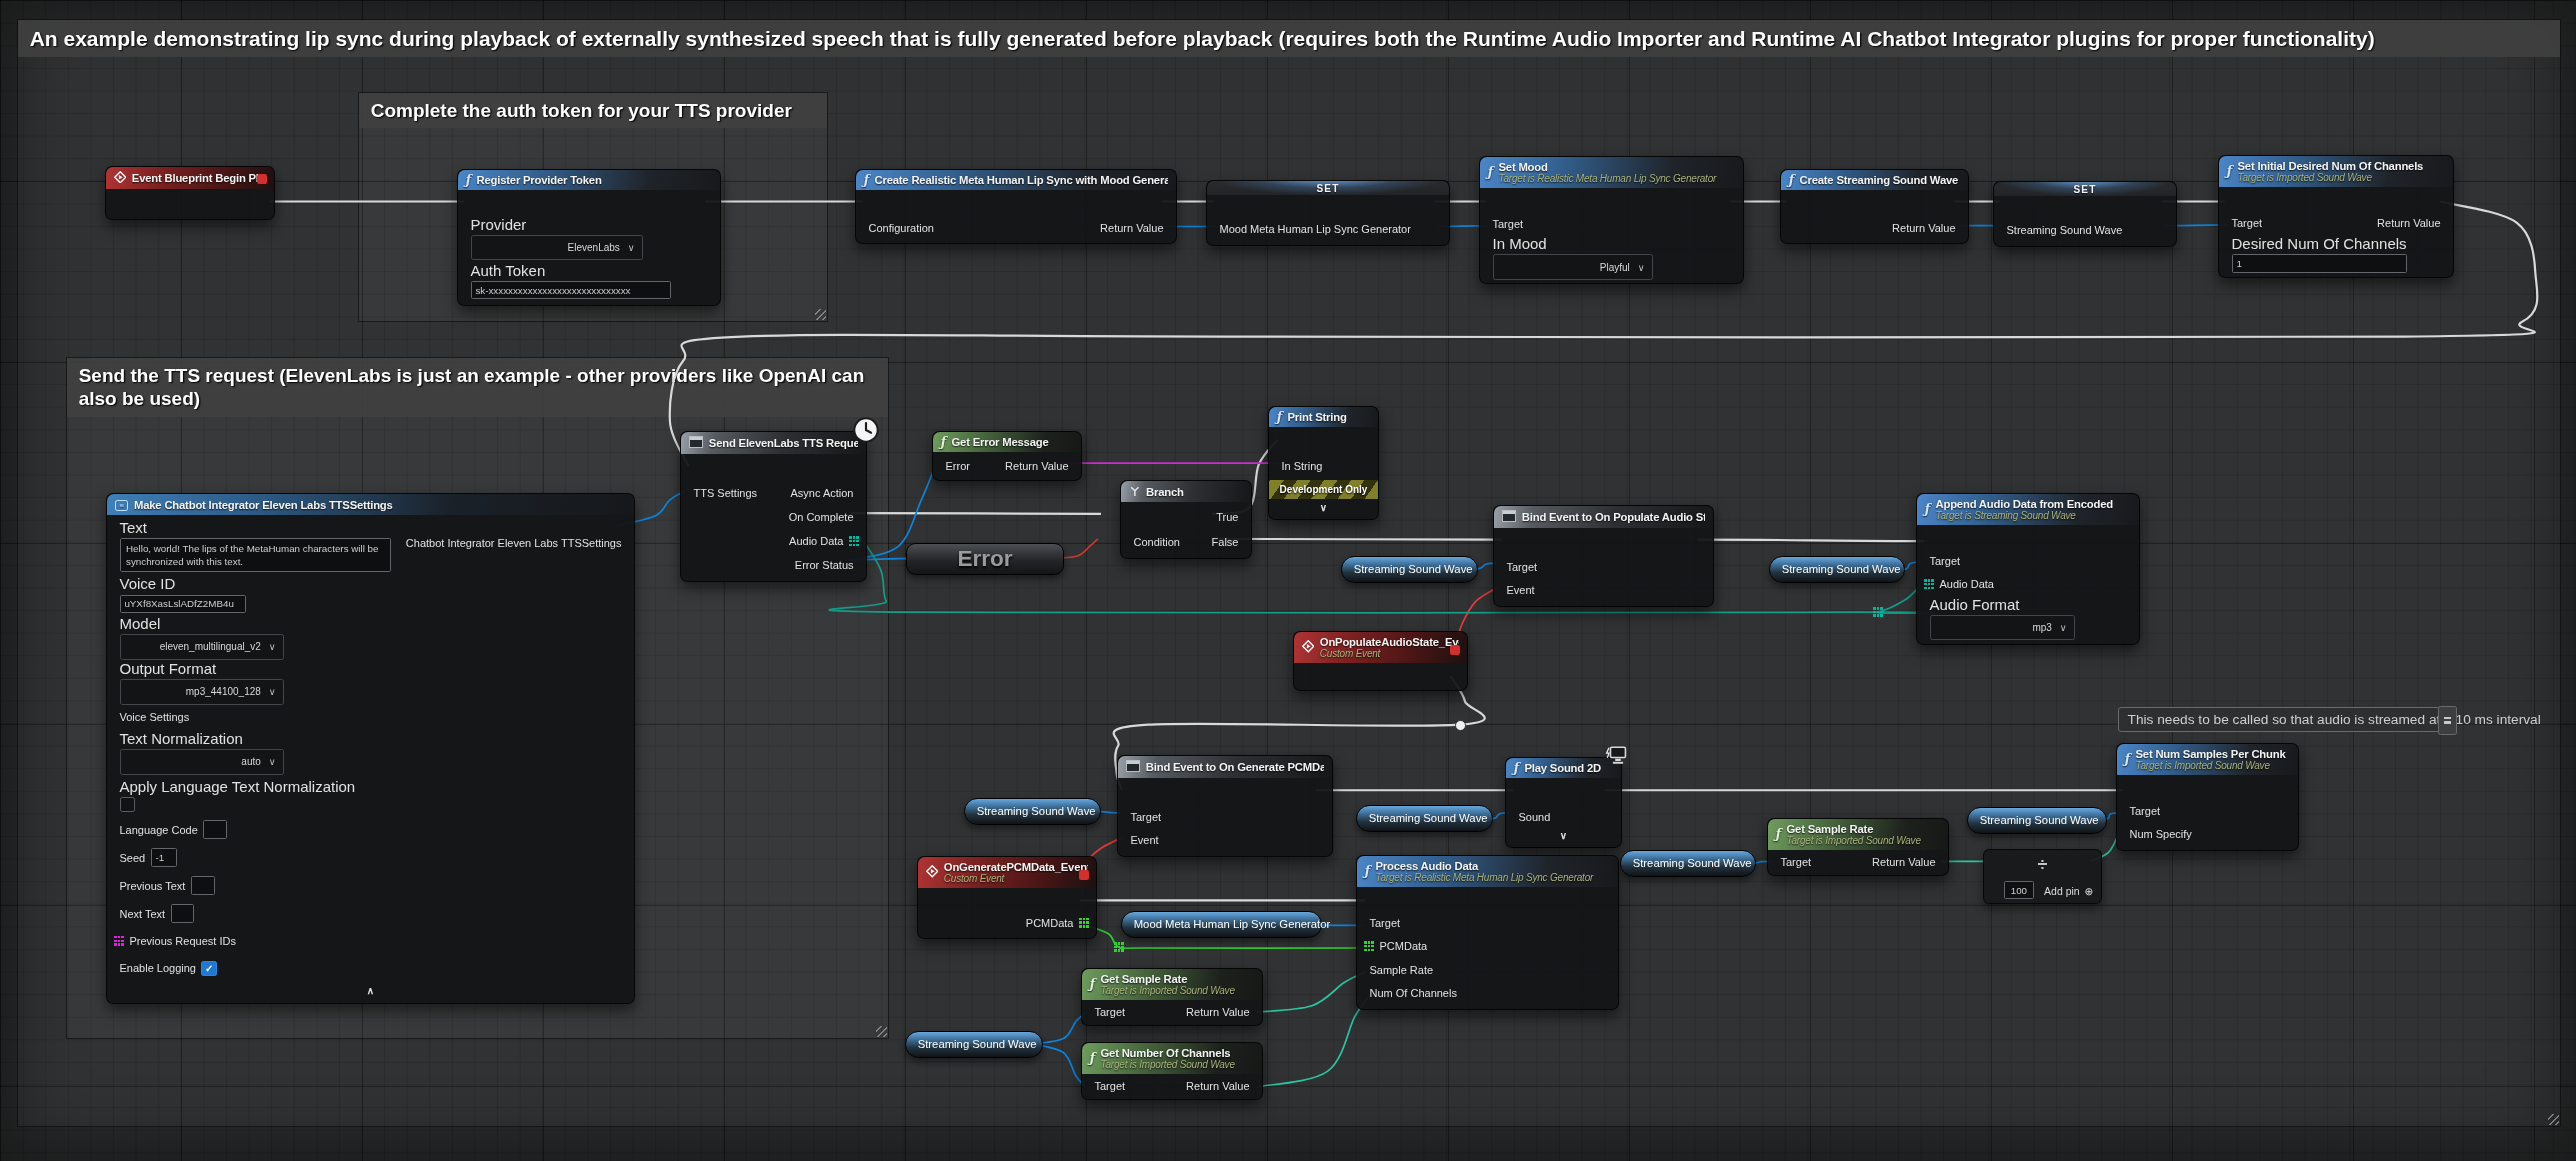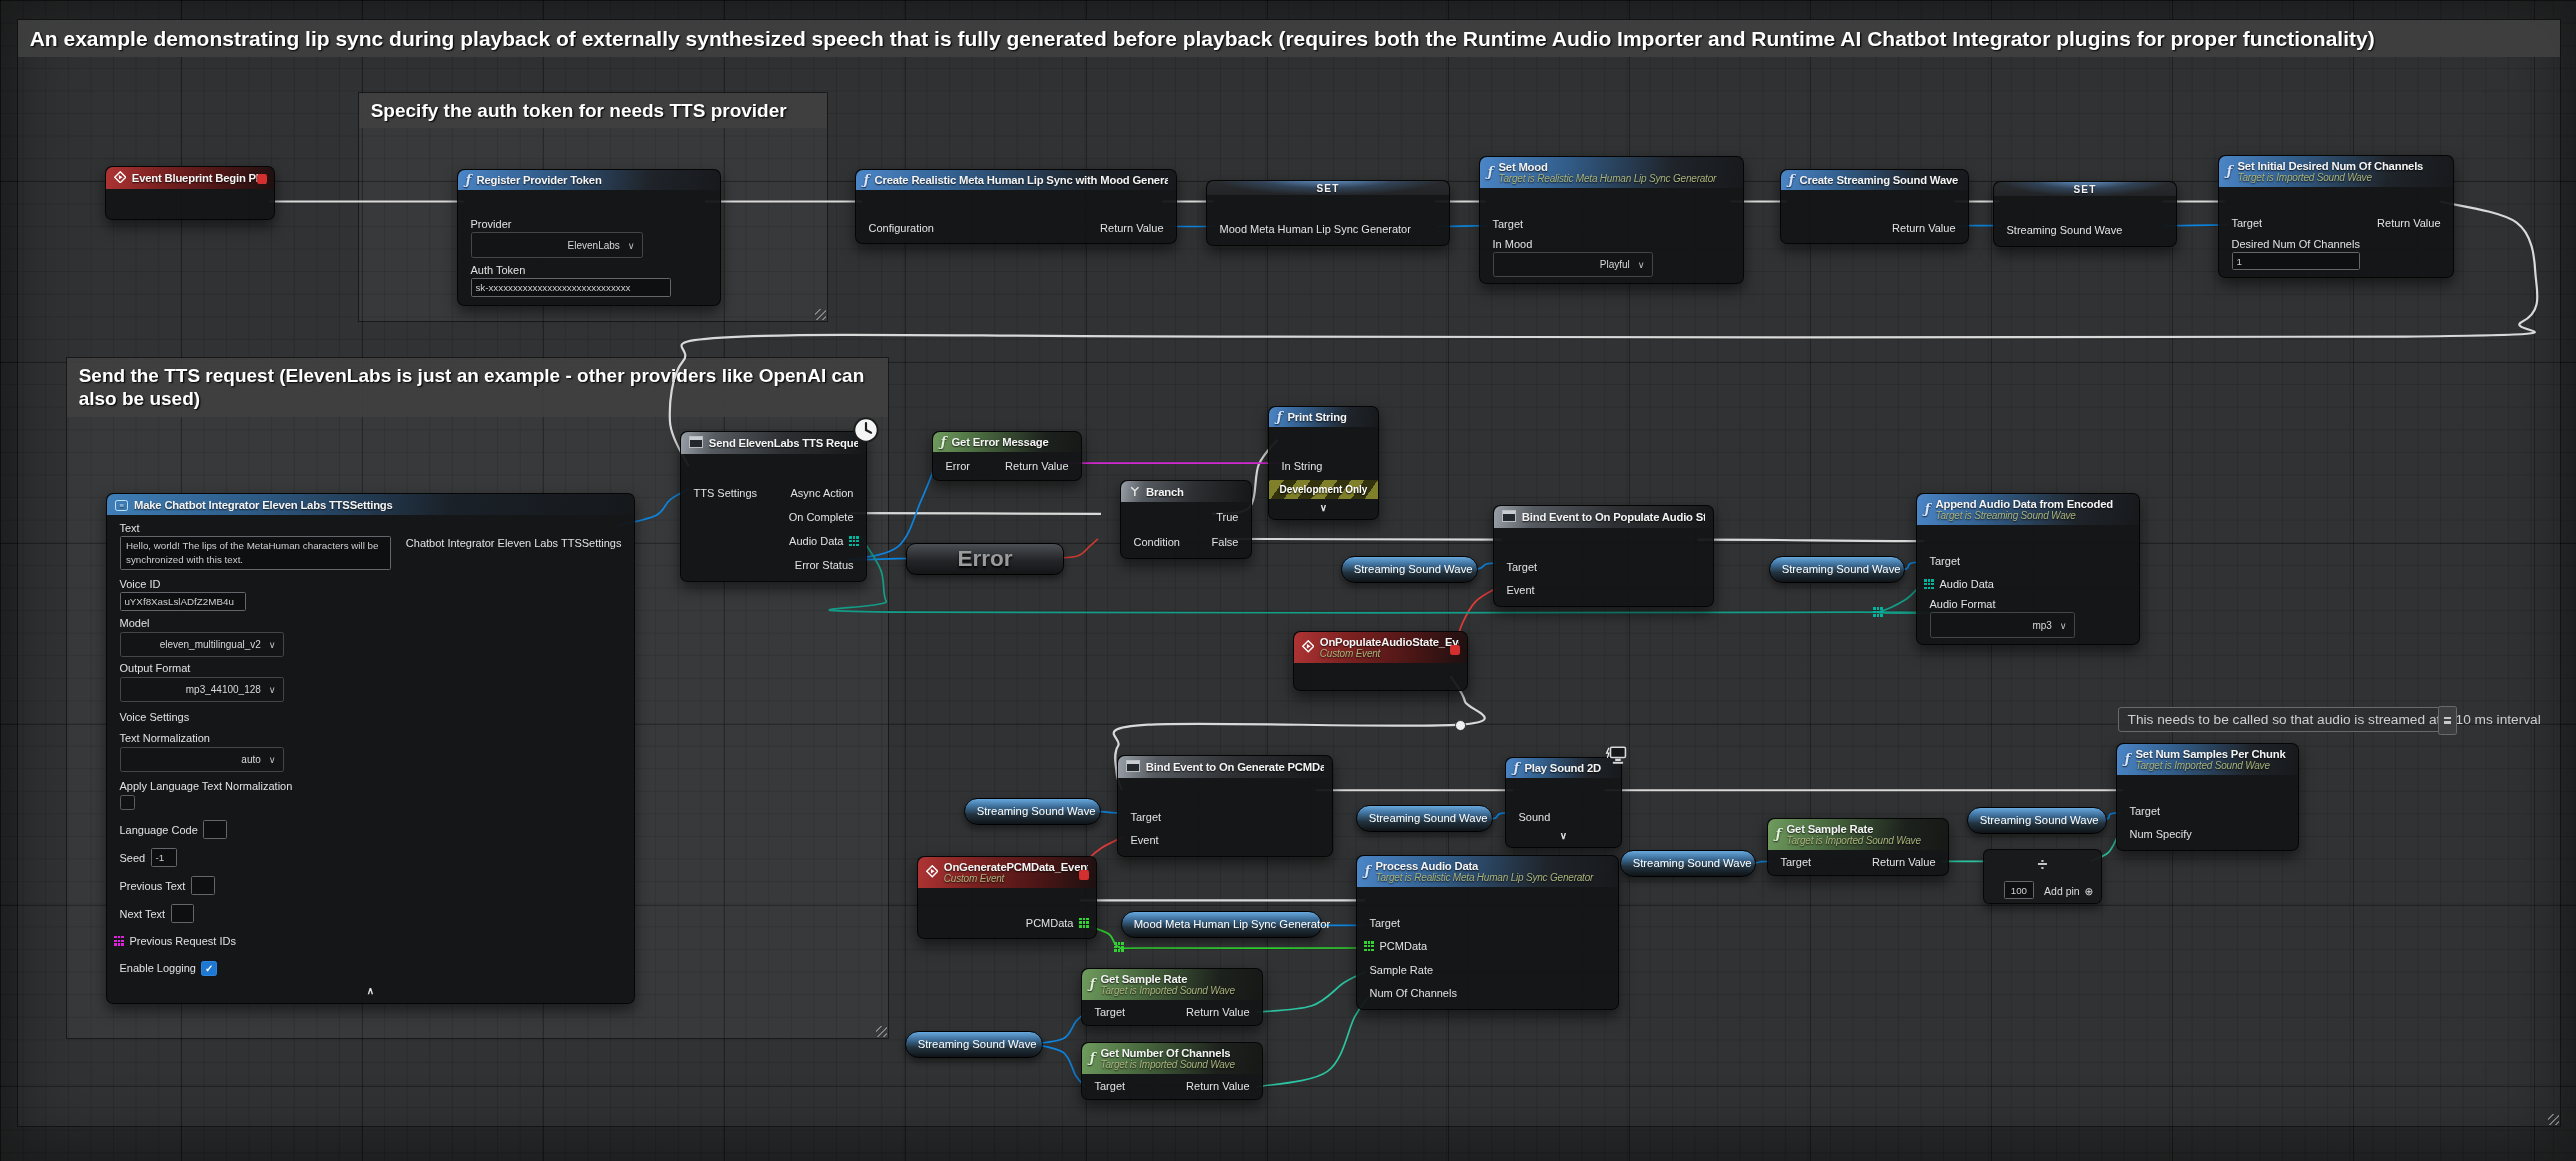--- a/index.html
+++ b/index.html
@@ -42,21 +42,21 @@
   .px.h::after{content:"";position:absolute;left:2px;top:3.9px;width:6.6px;height:5.5px;background:#141517;
       clip-path:polygon(0% 0%,52% 0%,100% 50%,52% 100%,0% 100%);}
   .pc{width:10px;height:10px;border-radius:50%;}
   .pc.f{background:var(--pc);}
   .pc.h{box-shadow:inset 0 0 0 2px var(--pc);background:#0f1011;}
   .pa{width:10px;height:10px;display:grid;grid-template-columns:repeat(3,1fr);grid-template-rows:repeat(3,1fr);gap:1.2px;}
   .pa i{background:var(--pc);}
   .pd{width:9.4px;height:9.4px;background:#e23b3b;border-radius:1.6px;}
   .field{display:flex;align-items:flex-end;gap:5.5px;width:100%;}
   .fcol{display:flex;flex-direction:column;gap:2.3px;min-width:0;}
-  .flabel{font-size:11px;color:#e2e2e2;white-space:nowrap;}
+  .flabel{font-size:15px;color:#e2e2e2;white-space:nowrap;}
   .dd{background:#121416;border:0.8px solid #43474c;border-radius:2.3px;height:23.4px;display:flex;align-items:center;
       justify-content:flex-end;gap:7.8px;padding:0 7px;font-size:10px;color:#d8d8d8;}
   .ddar{color:#c0c0c0;font-size:9.4px;}
   .tb{background:#0e0f10;border:0.8px solid #63676b;border-radius:1.6px;height:16.4px;display:flex;align-items:center;
       padding:0 3.9px;font-size:9.8px;color:#cfcfcf;white-space:nowrap;overflow:hidden;}
   .ta{background:#0e0f10;border:0.8px solid #63676b;border-radius:1.6px;padding:2.3px 5.5px;font-size:9.8px;color:#cfcfcf;line-height:1.4;}
   .cb{width:13.3px;height:13.3px;border:0.8px solid #5a5e62;background:#101214;border-radius:2.3px;display:flex;align-items:center;justify-content:center;}
   .cb.on{background:#1f78d1;border-color:#2a86e2;color:#fff;font-size:10px;font-weight:bold;}
   .band{background:repeating-linear-gradient(-55deg,#80802a 0 11px,#32320f 11px 22px);color:#fff;font-weight:bold;
       font-size:10px;display:flex;align-items:center;justify-content:center;height:19.5px;margin:1.6px 0;text-shadow:0 0.8px 1.6px #000;}
@@ -91,21 +91,21 @@
 </style>
 </head>
 <body>
 
 <div id="canvas">
     <div class="comment" style="left: 17px; top: 19px; width: 2542px; height: 1106px;">
       <div class="cbar" style="font-size: 21px;">An example demonstrating lip sync during playback of externally synthesized speech that is fully generated before playback (requires both the Runtime Audio Importer and Runtime AI Chatbot Integrator plugins for proper functionality)</div>
       <div class="chandle"></div>
     </div>
     <div class="comment" style="left: 358px; top: 92px; width: 468px; height: 228px;">
-      <div class="cbar" style="font-size: 19px;">Specify the auth token for needs TTS provider</div>
+      <div class="cbar" style="font-size: 19px;">Complete the auth token for your TTS provider</div>
       <div class="chandle"></div>
     </div>
     <div class="comment" style="left: 66px; top: 357px; width: 821px; height: 680px;">
       <div class="cbar" style="font-size: 19px;">Send the TTS request (ElevenLabs is just an example - other providers like OpenAI can also be used)</div>
       <div class="chandle"></div>
     </div>
     <svg id="wires" width="2576" height="1162" viewBox="0 0 3299 1488">
       <path d="M345,258 C481.95000000000005,258 457.04999999999995,258 594,258" fill="none" stroke="#d9d9d9" stroke-width="2.8"></path>
       <path d="M903,258 C1013.55,258 993.45,258 1104,258" fill="none" stroke="#d9d9d9" stroke-width="2.8"></path>
       <path d="M1488,258 C1524.3,258 1517.7,258 1554,258" fill="none" stroke="#d9d9d9" stroke-width="2.8"></path>

